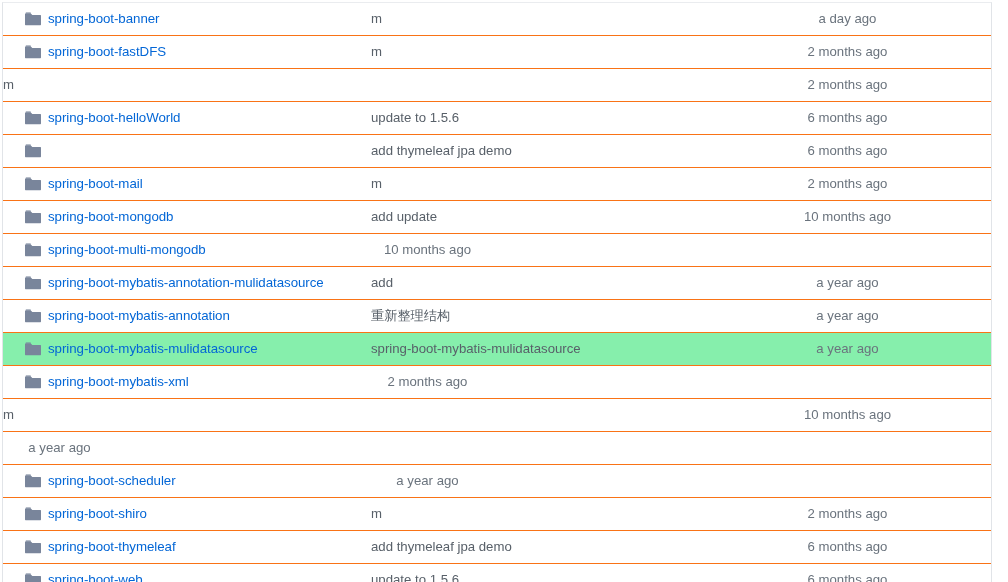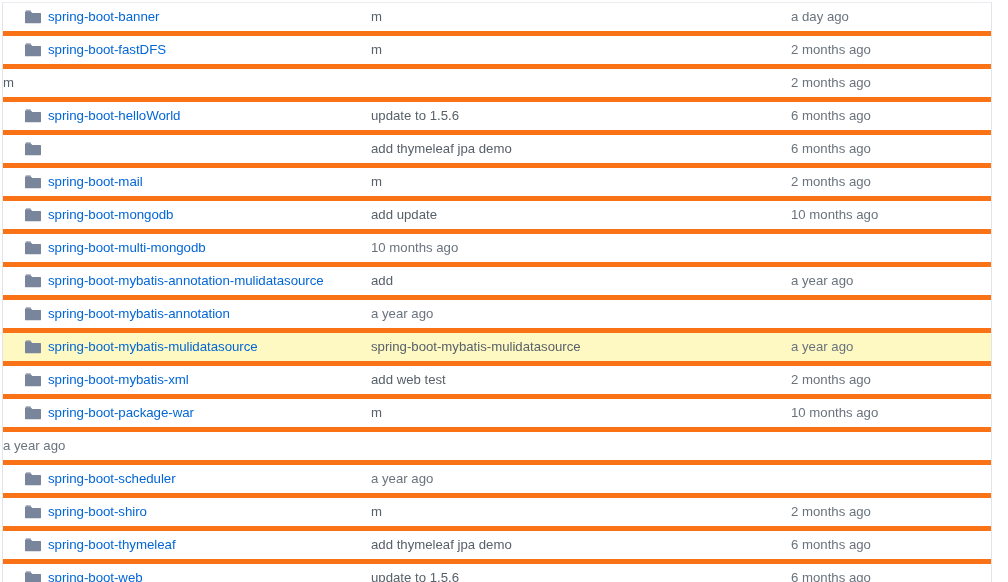--- a/index.html
+++ b/index.html
@@ -25,25 +25,25 @@
     border-top: 1px solid #eaecef;
     box-sizing: border-box;
     background: #ffffff;
   }
 
   .file-row {
     display: flex;
     align-items: center;
     height: 33px;
     box-sizing: border-box;
-    border-bottom: 5px solid #f97316;
+    border-bottom: 1px solid #f97316;
     background: #ffffff;
   }
   .file-row.is-hovered {
-    background: #fef9c3;
+    background: #86efac;
   }
 
   .cell-name {
     display: flex;
     align-items: center;
     width: 368px;
     flex: 0 0 368px;
     padding-left: 22px;
     box-sizing: border-box;
     overflow: hidden;
@@ -77,21 +77,21 @@
     overflow: hidden;
     white-space: nowrap;
     color: #586069;
     font-size: 13.2px;
     line-height: 16px;
   }
 
   .cell-age {
     flex: 0 0 200px;
     width: 200px;
-    text-align: left;
+    text-align: center;
     padding-right: 87px;
     box-sizing: border-box;
     color: #6a737d;
     font-size: 13.2px;
     line-height: 16px;
     white-space: nowrap;
   }
 </style>
 </head>
 <body>
@@ -206,20 +206,21 @@
     <div class="file-row">
       <div class="cell-name">
         <span class="folder-icon">
           <svg width="16" height="14" viewBox="0 0 16 14" aria-hidden="true" focusable="false">
             <path fill="#79859b" d="M0.6 1.4h5.2l1.5 1.6h8.1c0.3 0 0.6 0.3 0.6 0.6v9.0c0 0.3-0.3 0.6-0.6 0.6H0.6C0.3 13.2 0 12.9 0 12.6V2.0C0 1.7 0.3 1.4 0.6 1.4z"></path>
             <path fill="#79859b" opacity="0.72" d="M1.1 0.3h4.3c0.2 0 0.4 0.2 0.4 0.4v1.5H0.7V0.7c0-0.2 0.2-0.4 0.4-0.4z"></path>
           </svg>
         </span>
         <a class="name-link" href="#">spring-boot-mybatis-annotation</a>
       </div>
+      <div class="cell-message">重新整理结构</div>
       <div class="cell-age">a year ago</div>
     </div>
     <div class="file-row is-hovered">
       <div class="cell-name">
         <span class="folder-icon">
           <svg width="16" height="14" viewBox="0 0 16 14" aria-hidden="true" focusable="false">
             <path fill="#79859b" d="M0.6 1.4h5.2l1.5 1.6h8.1c0.3 0 0.6 0.3 0.6 0.6v9.0c0 0.3-0.3 0.6-0.6 0.6H0.6C0.3 13.2 0 12.9 0 12.6V2.0C0 1.7 0.3 1.4 0.6 1.4z"></path>
             <path fill="#79859b" opacity="0.72" d="M1.1 0.3h4.3c0.2 0 0.4 0.2 0.4 0.4v1.5H0.7V0.7c0-0.2 0.2-0.4 0.4-0.4z"></path>
           </svg>
         </span>
@@ -231,33 +232,23 @@
     <div class="file-row">
       <div class="cell-name">
         <span class="folder-icon">
           <svg width="16" height="14" viewBox="0 0 16 14" aria-hidden="true" focusable="false">
             <path fill="#79859b" d="M0.6 1.4h5.2l1.5 1.6h8.1c0.3 0 0.6 0.3 0.6 0.6v9.0c0 0.3-0.3 0.6-0.6 0.6H0.6C0.3 13.2 0 12.9 0 12.6V2.0C0 1.7 0.3 1.4 0.6 1.4z"></path>
             <path fill="#79859b" opacity="0.72" d="M1.1 0.3h4.3c0.2 0 0.4 0.2 0.4 0.4v1.5H0.7V0.7c0-0.2 0.2-0.4 0.4-0.4z"></path>
           </svg>
         </span>
         <a class="name-link" href="#">spring-boot-mybatis-xml</a>
       </div>
-      <div class="cell-message">add web test</div>
-      <div class="cell-age">2 months ago</div>
-    </div>
-    <div class="file-row">
-      <div class="cell-name">
-        <span class="folder-icon">
-          <svg width="16" height="14" viewBox="0 0 16 14" aria-hidden="true" focusable="false">
-            <path fill="#79859b" d="M0.6 1.4h5.2l1.5 1.6h8.1c0.3 0 0.6 0.3 0.6 0.6v9.0c0 0.3-0.3 0.6-0.6 0.6H0.6C0.3 13.2 0 12.9 0 12.6V2.0C0 1.7 0.3 1.4 0.6 1.4z"></path>
-            <path fill="#79859b" opacity="0.72" d="M1.1 0.3h4.3c0.2 0 0.4 0.2 0.4 0.4v1.5H0.7V0.7c0-0.2 0.2-0.4 0.4-0.4z"></path>
-          </svg>
-        </span>
-        <a class="name-link" href="#">spring-boot-package-war</a>
-      </div>
+      <div class="cell-age">2 months ago</div>
+    </div>
+    <div class="file-row">
       <div class="cell-message">m</div>
       <div class="cell-age">10 months ago</div>
     </div>
     <div class="file-row">
       <div class="cell-age">a year ago</div>
     </div>
     <div class="file-row">
       <div class="cell-name">
         <span class="folder-icon">
           <svg width="16" height="14" viewBox="0 0 16 14" aria-hidden="true" focusable="false">

